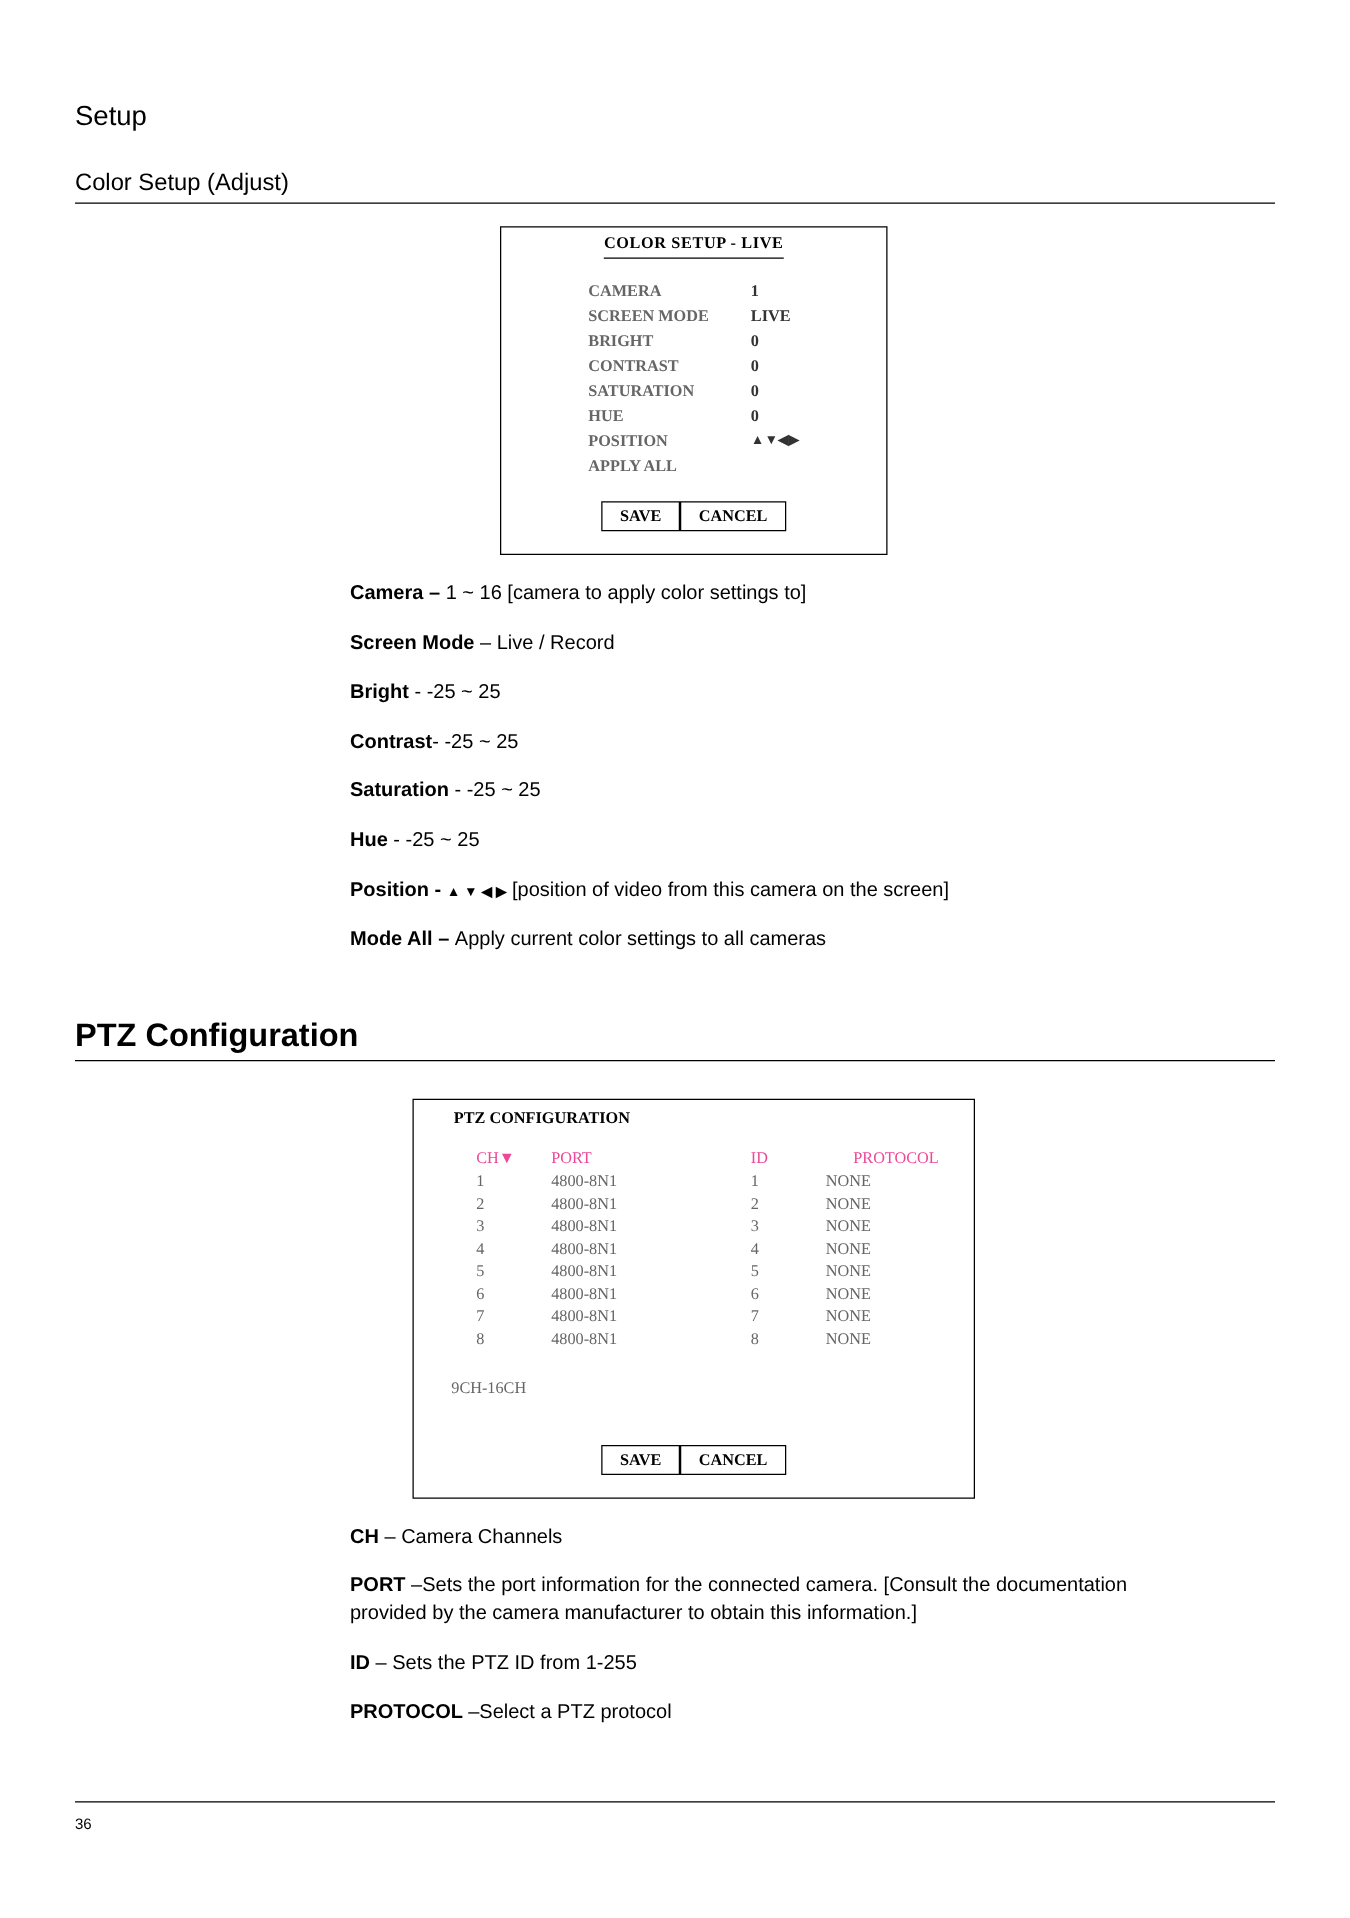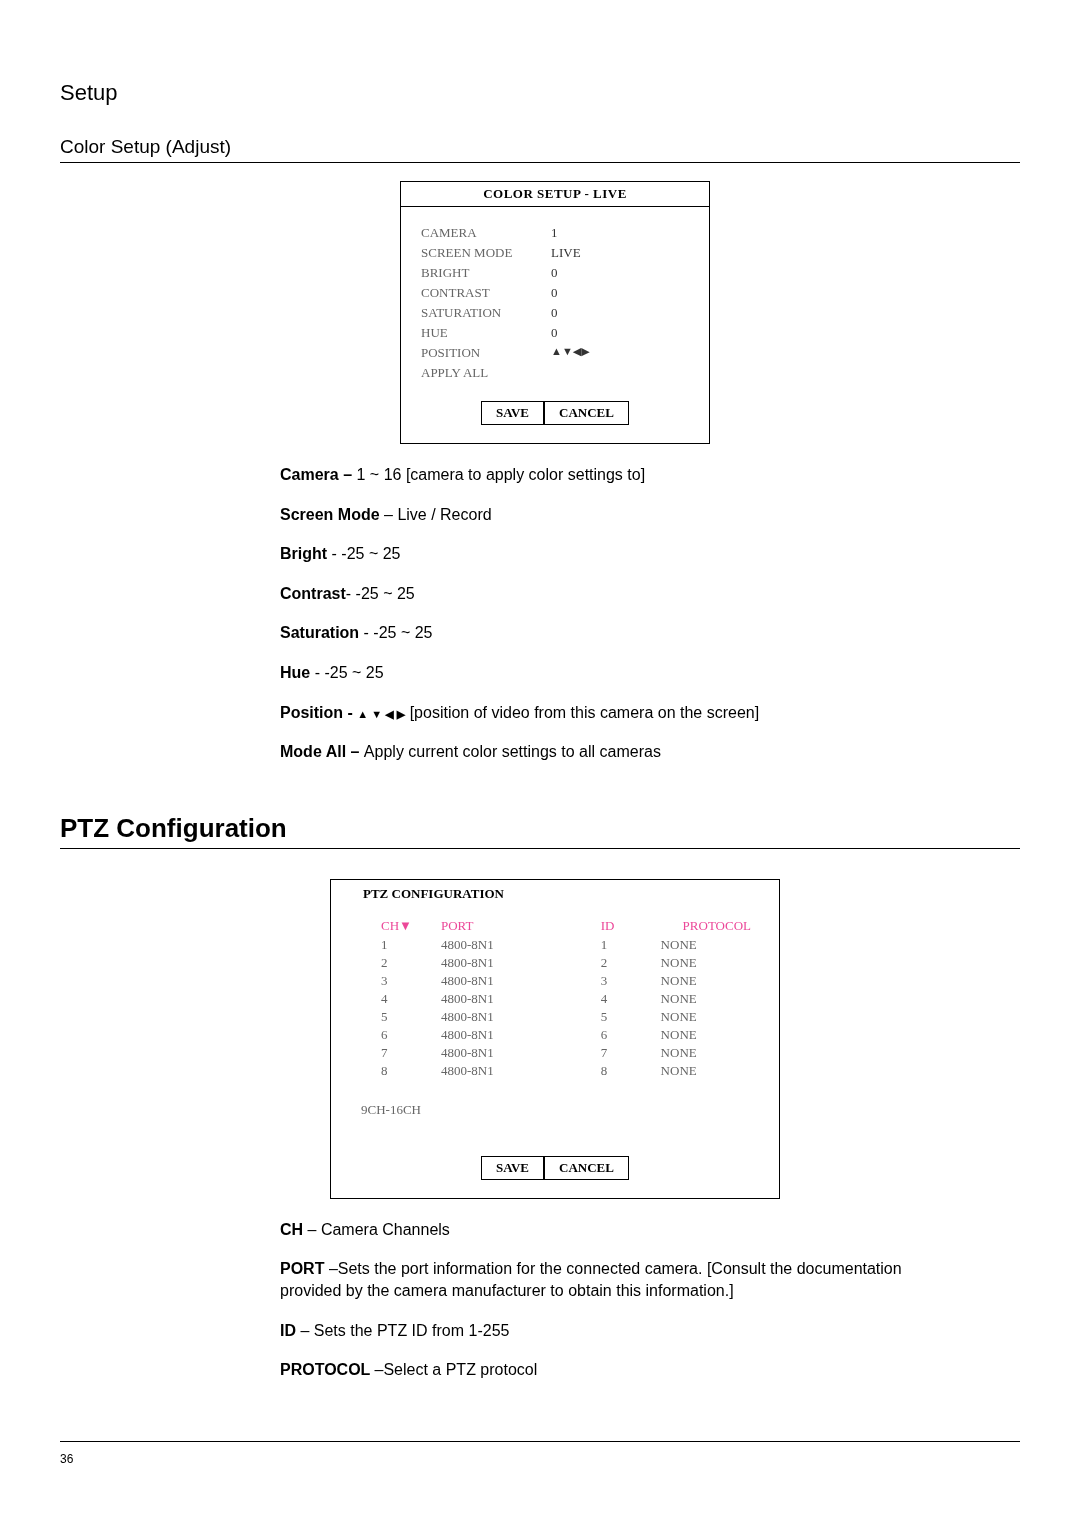--- a/index.html
+++ b/index.html
@@ -27,39 +27,41 @@
       border: none;
       border-top: 1px solid #000;
       margin-bottom: 18px;
     }
     .dialog-box {
       border: 1px solid #000;
       margin-left: 340px;
       margin-right: 310px;
       display: flex;
       flex-direction: column;
+      align-items: center;
     }
     .dialog-title-bar {
       text-align: center;
       font-family: Georgia, serif;
       font-size: 13px;
       font-weight: bold;
       padding: 4px 0;
       border-bottom: 1px solid #000;
       letter-spacing: 0.5px;
     }
     .dialog-body {
       padding: 18px 20px 6px 20px;
       font-family: Georgia, serif;
       font-size: 13px;
       color: #666;
     }
     .ds-row {
       display: flex;
       margin-bottom: 4px;
+      font-weight: bold;
     }
     .ds-label {
       width: 130px;
     }
     .ds-value {
       color: #333;
     }
     .dialog-buttons {
       display: flex;
       justify-content: center;

